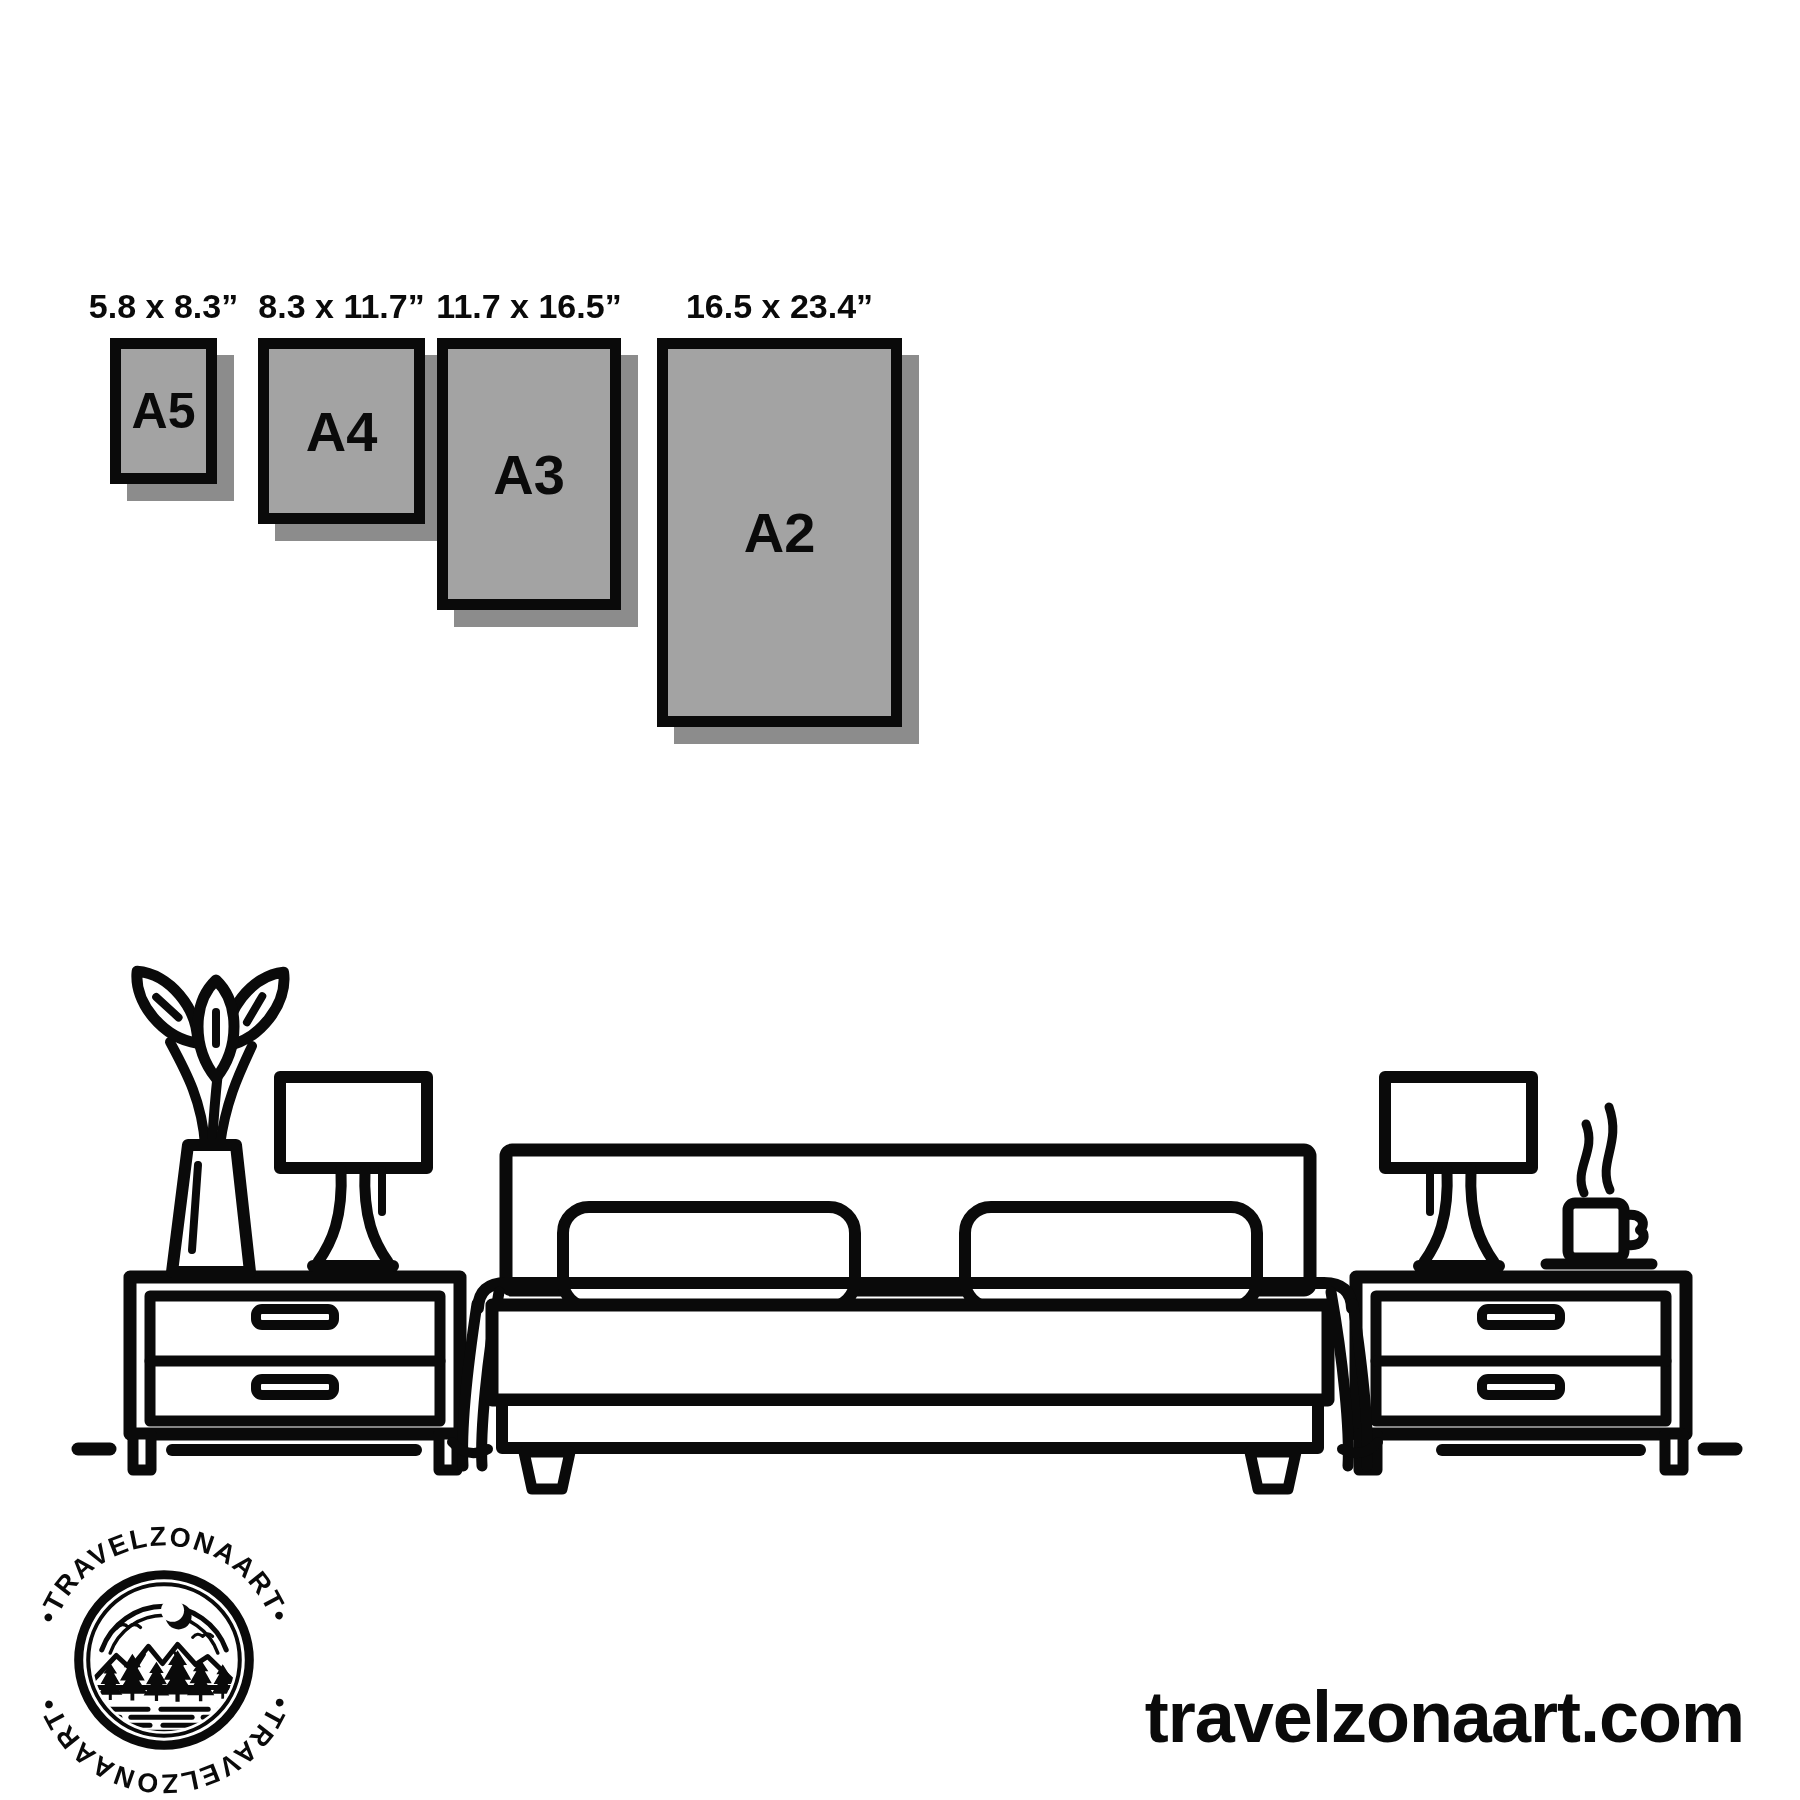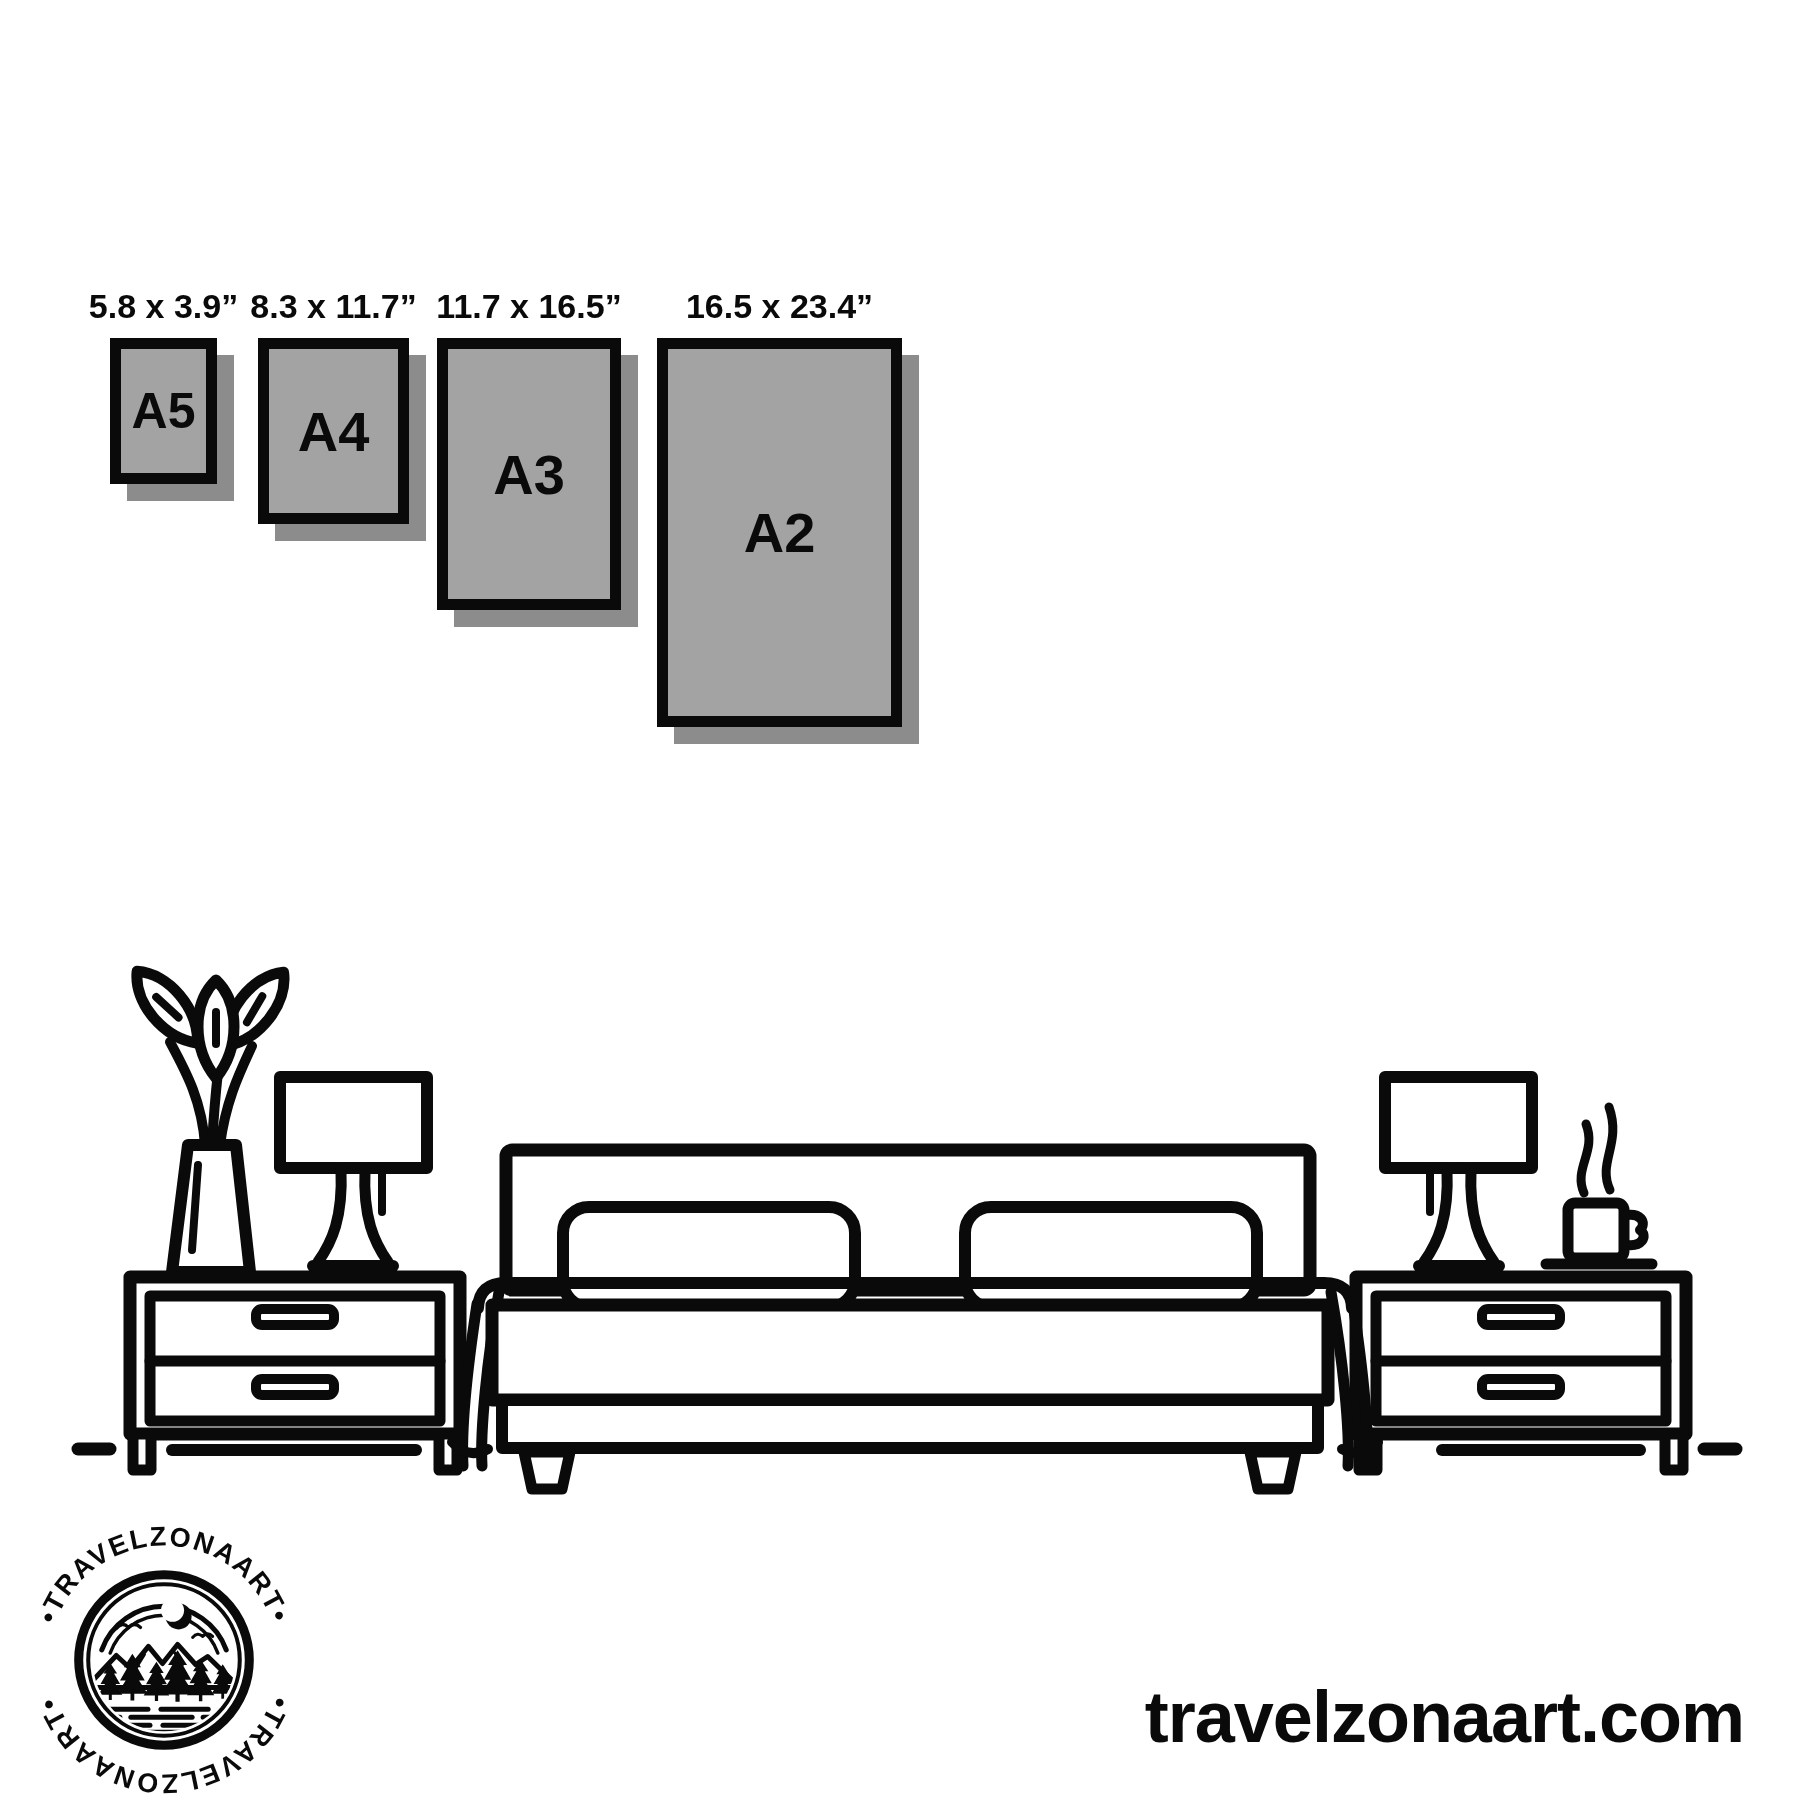--- a/index.html
+++ b/index.html
@@ -26,21 +26,21 @@
     box-shadow:17px 17px 0 var(--shadow);
     display:flex;align-items:center;justify-content:center;
   }
   .card .code{font-size:56px;font-weight:700;letter-spacing:0;}
   .card .dim-label{
     position:absolute;bottom:calc(100% + 12px);left:50%;transform:translateX(-50%);
     white-space:nowrap;font-size:34px;font-weight:700;
   }
   .card-a5{left:110px;width:107px;height:146px;}
   .card-a5 .code{font-size:50px;}
-  .card-a4{left:258px;width:151px;height:186px;}
+  .card-a4{left:258px;width:167px;height:186px;}
   .card-a3{left:437px;width:184px;height:272px;}
   .card-a2{left:657px;width:245px;height:389px;}
   .card-a1{left:951px;width:297px;height:534px;}
   .card-a0{left:1302px;width:386px;height:712px;}
   
   .scene{position:absolute;left:0;top:950px;width:1800px;height:560px;}
   .logo{position:absolute;left:26px;top:1522px;width:276px;height:276px;}
   .website{
     position:absolute;right:56px;bottom:42px;
     font-size:72px;font-weight:700;letter-spacing:-1px;color:var(--ink);
@@ -51,21 +51,21 @@
   svg .fillink{fill:var(--ink);stroke:none;}
   svg text{font-family:"Liberation Sans", sans-serif;}
 </style>
 </head>
 <body>
 
 <div class="canvas">
 
 
   <div class="card card-a5">
-    <div class="dim-label">5.8 x 3.9”</div>
+    <div class="dim-label">5.8 x 8.3”</div>
     <div class="paper">
       <span class="code">A5</span>
     </div>
   </div>
   <div class="card card-a4">
     <div class="dim-label">8.3 x 11.7”</div>
     <div class="paper">
       <span class="code">A4</span>
     </div>
   </div>

